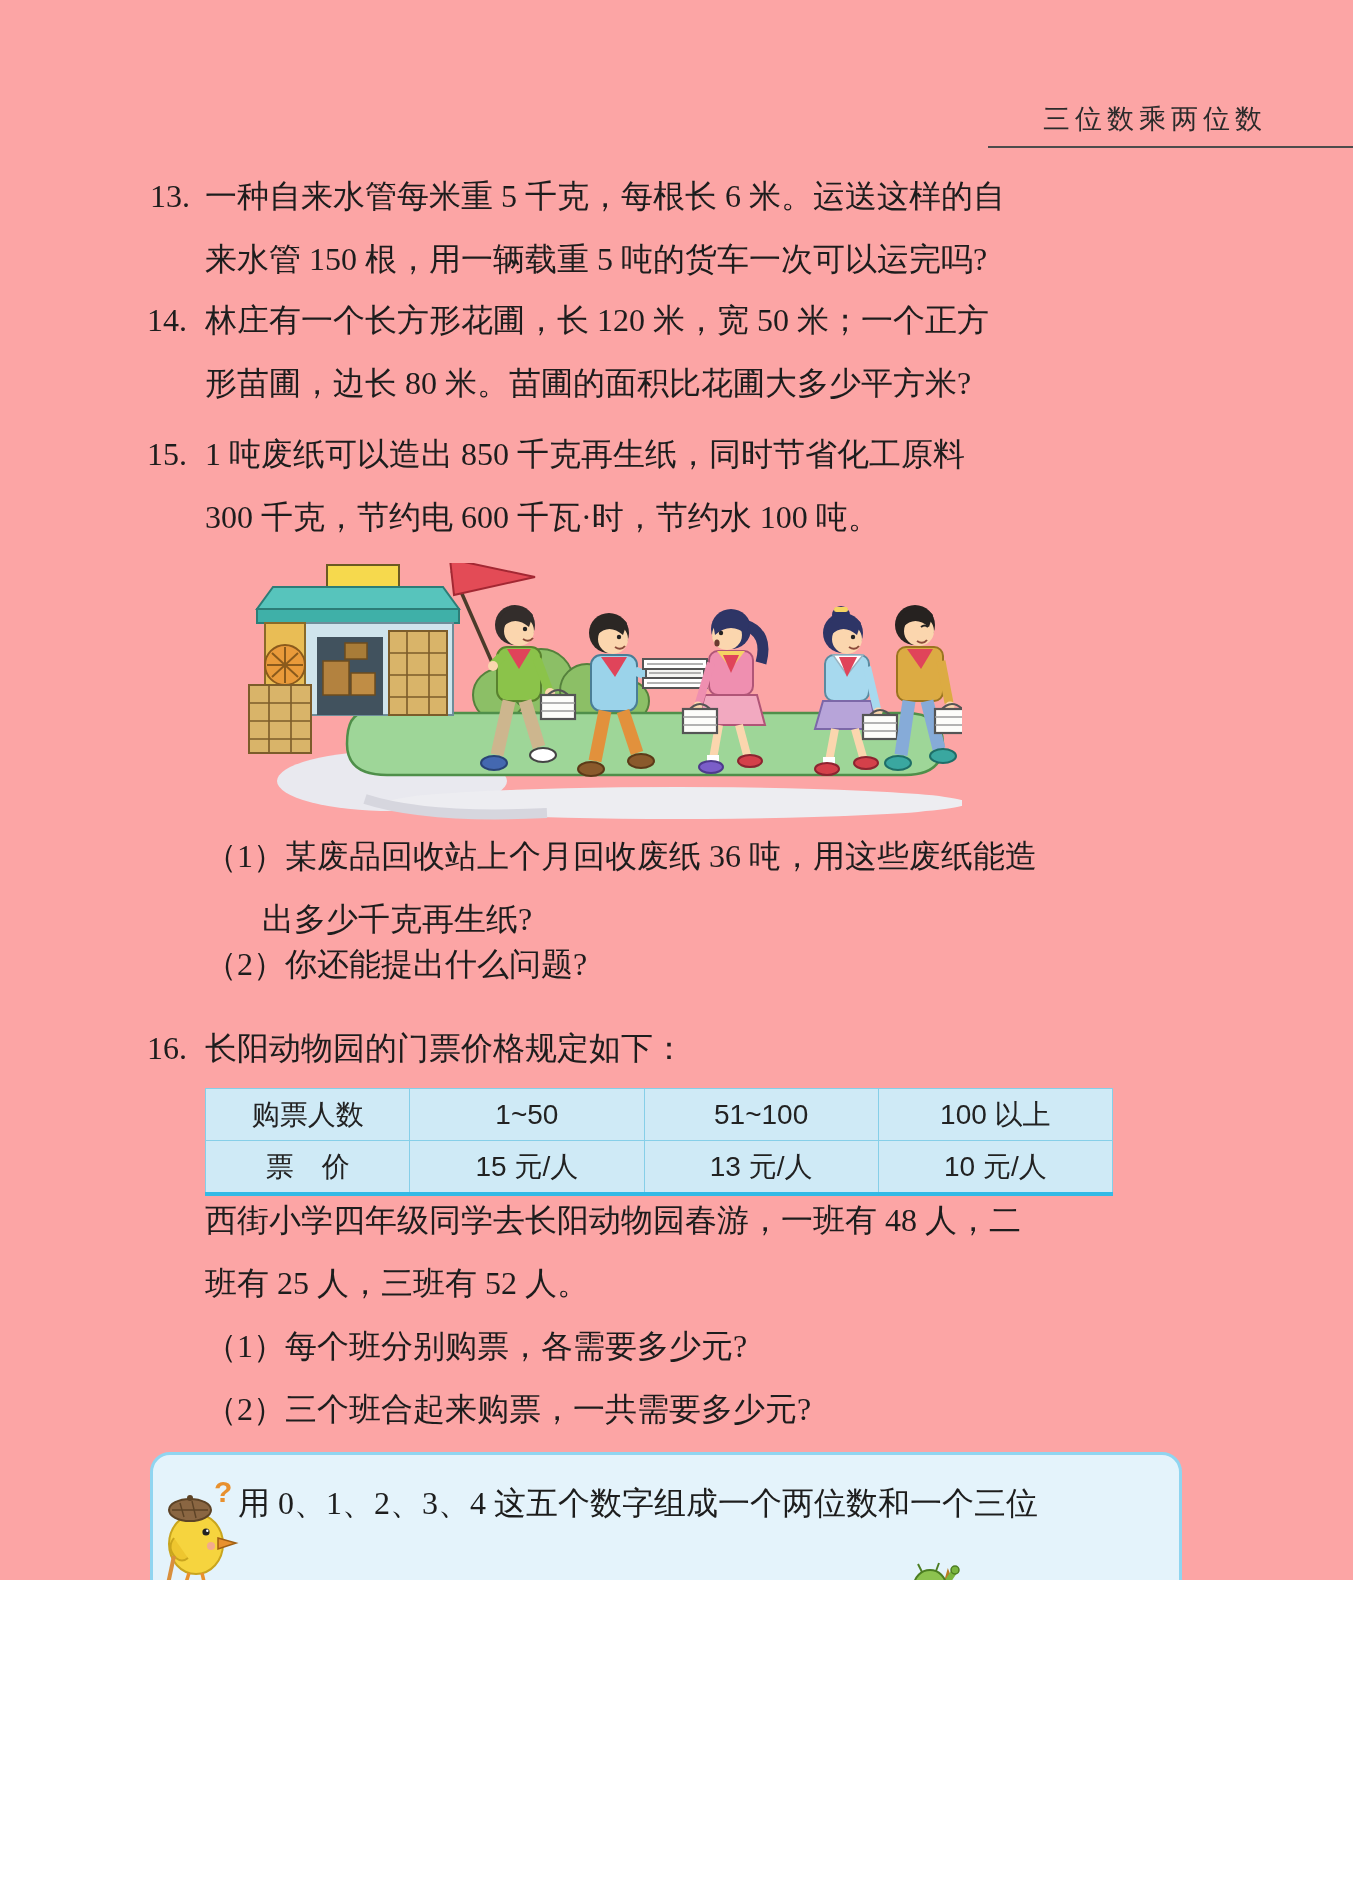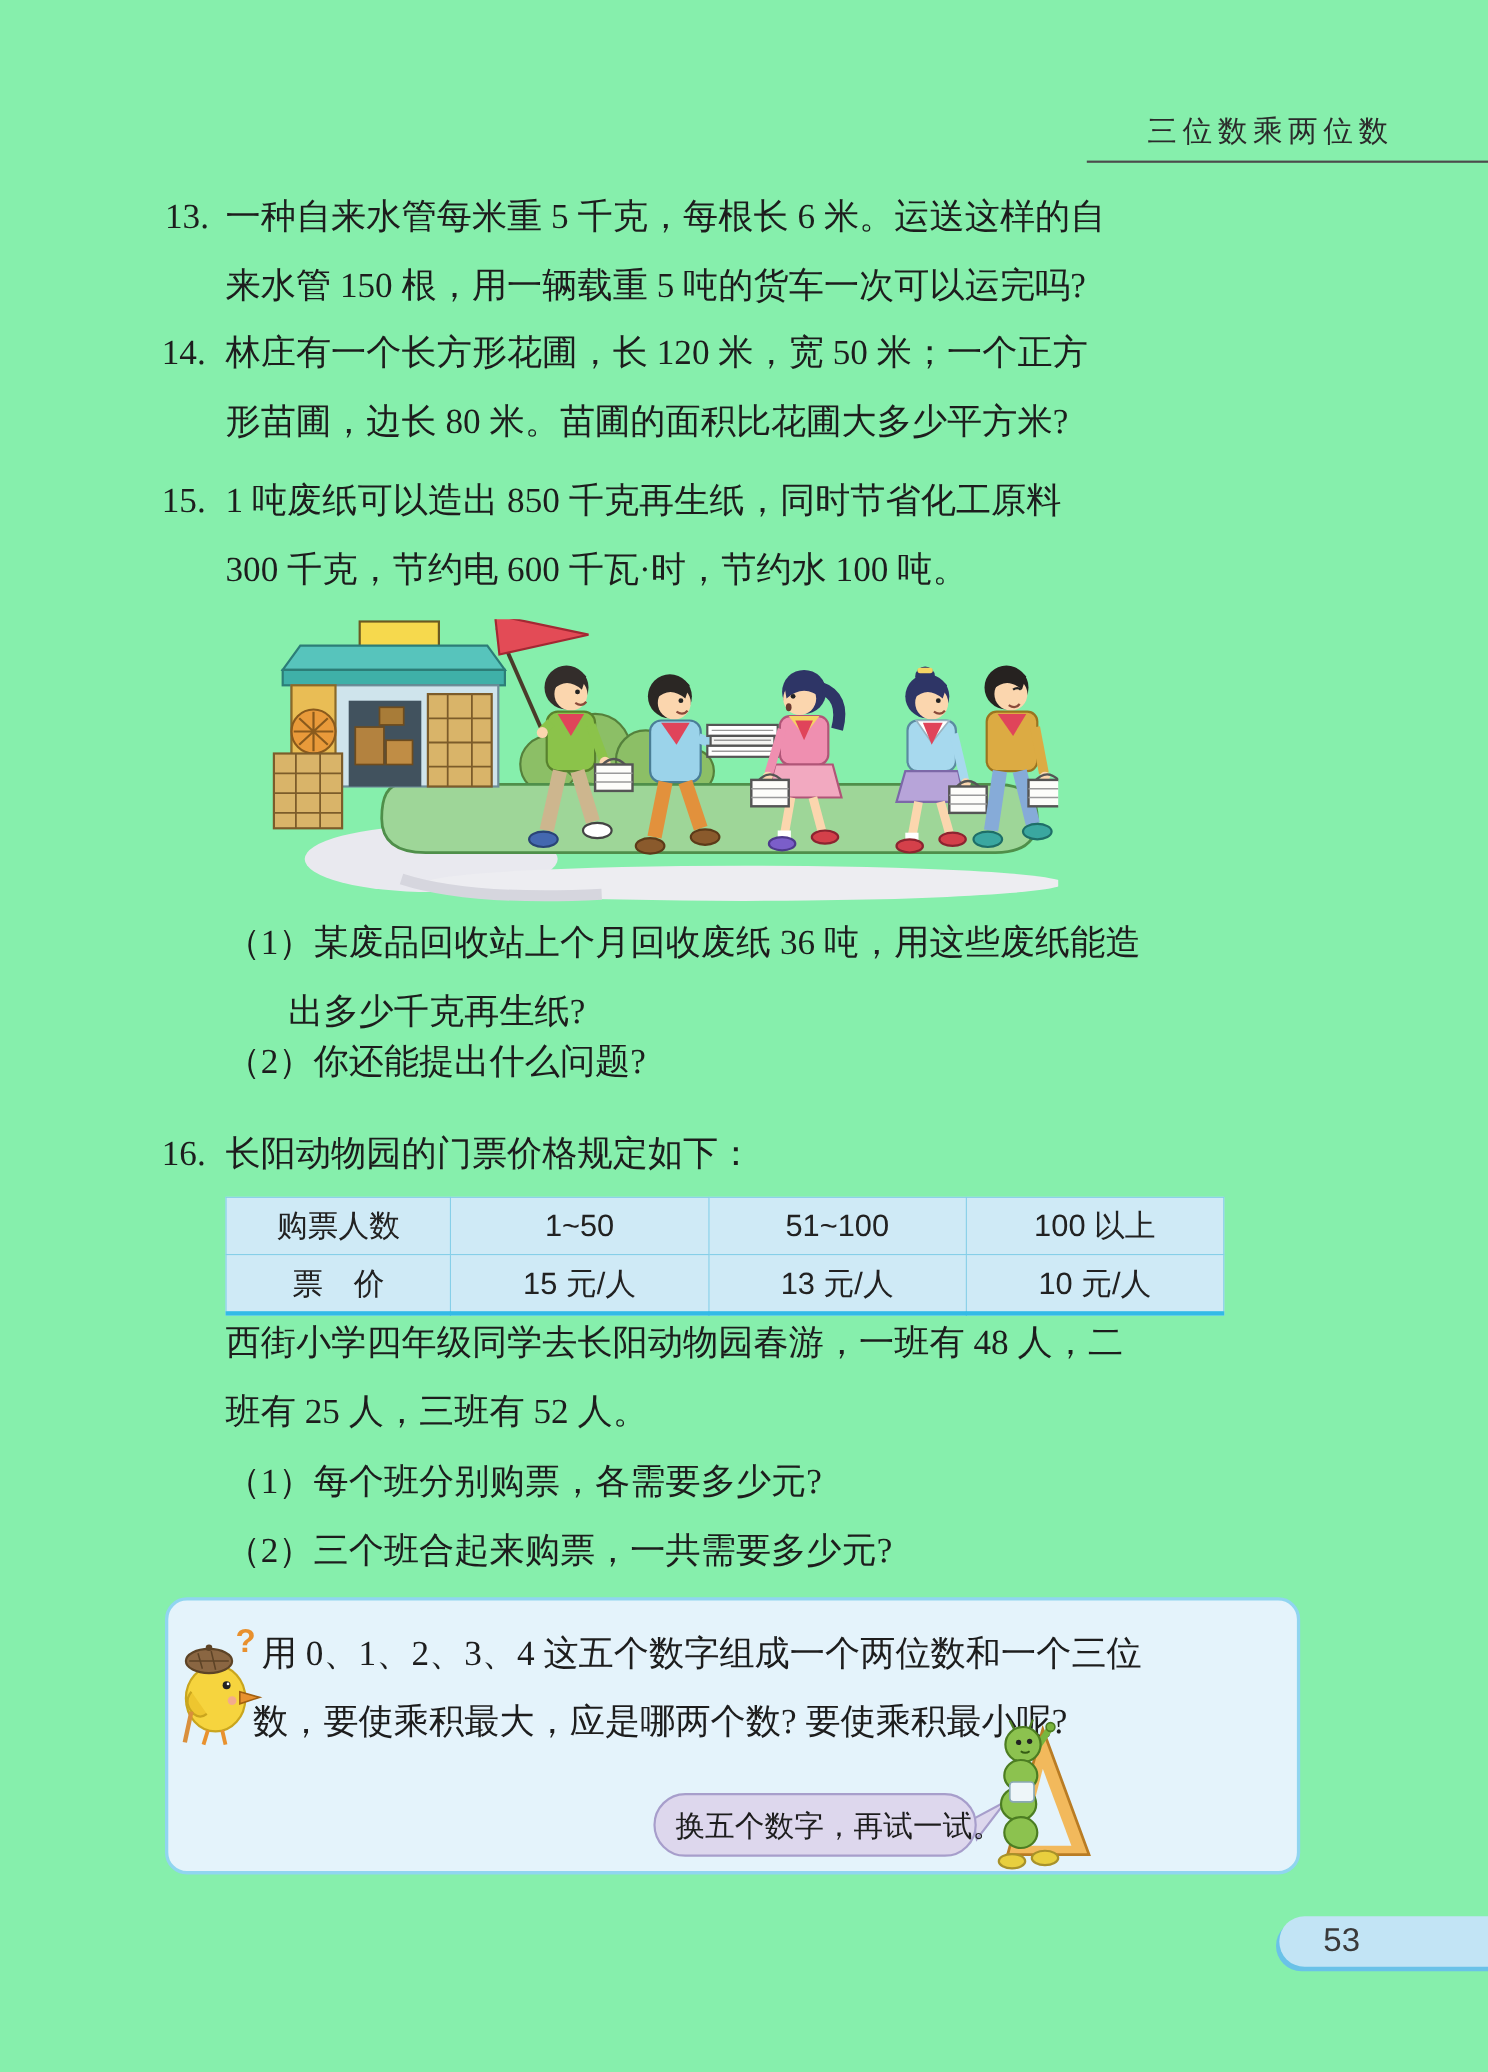--- a/index.html
+++ b/index.html
@@ -1,17 +1,17 @@
 <!DOCTYPE html>
 <html><head>
 <meta charset="utf-8">
 <style>
   html,body{margin:0;padding:0;background:#ffffff;}
   #page{
-    position:relative;width:1353px;height:1884px;background:#86efac;overflow:hidden;
+    position:relative;width:1353px;height:1580px;background:#fca5a5;overflow:hidden;
     font-family:"Liberation Serif", serif;color:#1d1d1d;
   }
   .tl{position:absolute;white-space:nowrap;font-size:32px;line-height:40px;}
   .num{font-family:"Liberation Serif", serif;}
   
   .chapter{position:absolute;top:101px;right:86px;font-size:27px;letter-spacing:5px;color:#2b2b2b;}
   .chapter-rule{position:absolute;left:988px;top:146px;width:365px;height:2px;background:#4c4c4c;}
   
   .price-table{
     position:absolute;left:205px;top:1088px;width:908px;border-collapse:collapse;
@@ -232,21 +232,20 @@
   </tbody>
     </table>
 
   <div class="tl" style="left:205px;top:1200px;">西街小学四年级同学去长阳动物园春游，一班有 48 人，二</div>
   <div class="tl" style="left:205px;top:1263px;">班有 25 人，三班有 52 人。</div>
   <div class="tl" style="left:205px;top:1326px;">（1）每个班分别购票，各需要多少元?</div>
   <div class="tl" style="left:205px;top:1389px;">（2）三个班合起来购票，一共需要多少元?</div>
 
   <div class="think-box"></div>
   <div class="box-line" style="left:238px;top:1482px;">用 0、1、2、3、4 这五个数字组成一个两位数和一个三位</div>
-  <div class="box-line" style="left:230px;top:1543px;">数，要使乘积最大，应是哪两个数? 要使乘积最小呢?</div>
 
   <svg class="abs" style="left:158px;top:1476px;" width="86" height="116" viewBox="0 0 86 116" aria-hidden="true">
     <text x="56" y="26" font-size="30" font-weight="bold" fill="#e8902e" font-family="Liberation Sans, sans-serif">?</text>
     <ellipse cx="38" cy="68" rx="27" ry="30" fill="#f6d43e" stroke="#c9a51e" stroke-width="2"></ellipse>
     <path d="M16,62 q-8,10 2,20 q6,5 12,0" fill="#eec62f" stroke="#c9a51e" stroke-width="2"></path>
     <ellipse cx="32" cy="34" rx="21" ry="11" fill="#8a6642" stroke="#5d4326" stroke-width="2"></ellipse>
     <path d="M14,34 H50 M22,27 L26,41 M34,25 L38,42" stroke="#5d4326" stroke-width="1.4"></path>
     <circle cx="32" cy="22" r="3" fill="#5d4326"></circle>
     <circle cx="48" cy="56" r="3.6" fill="#222"></circle>
     <circle cx="49.3" cy="54.8" r="1.2" fill="#fff"></circle>

